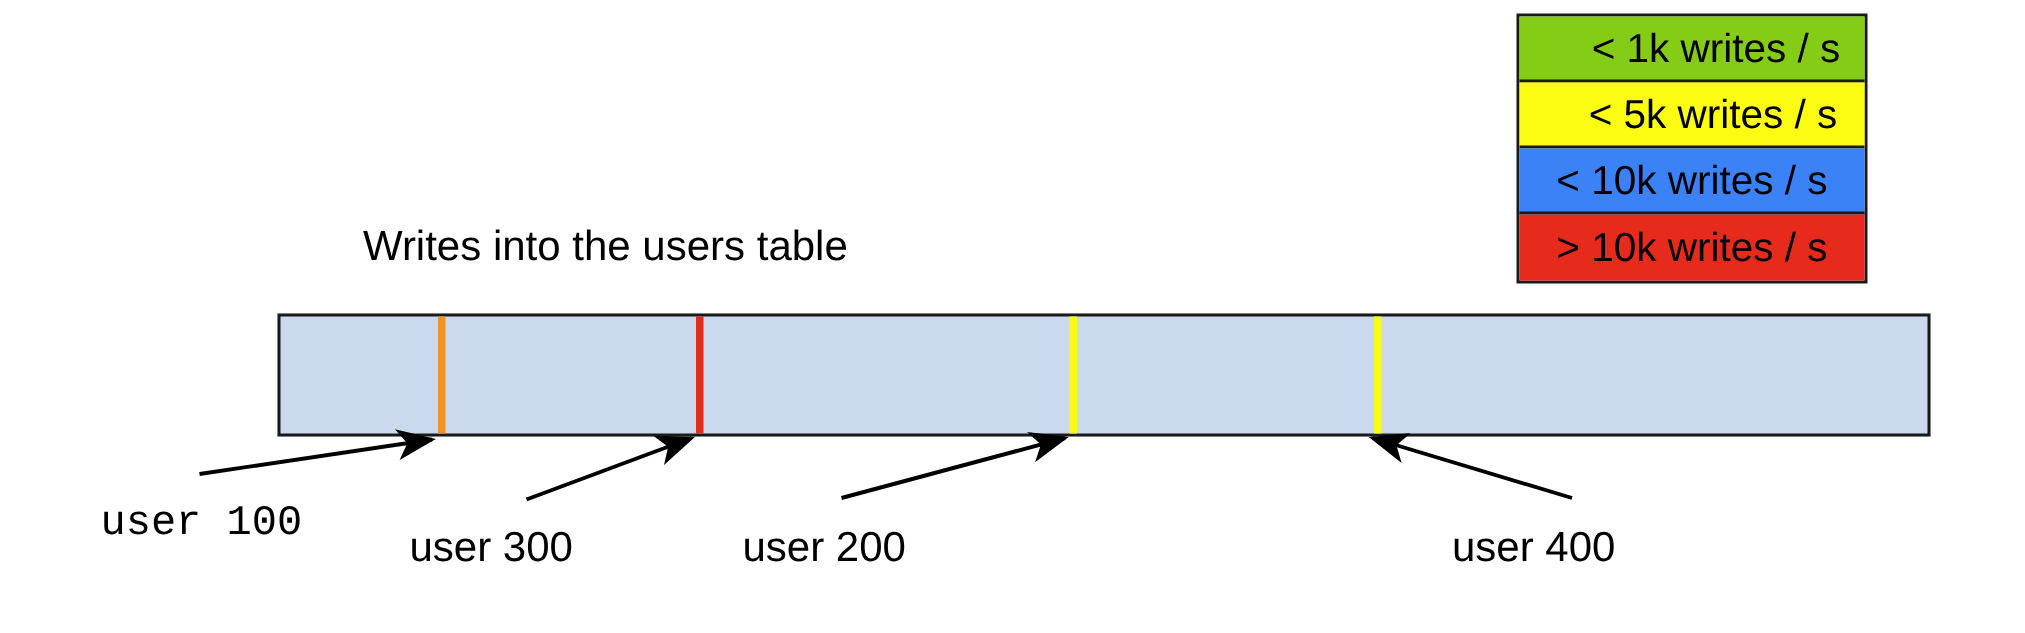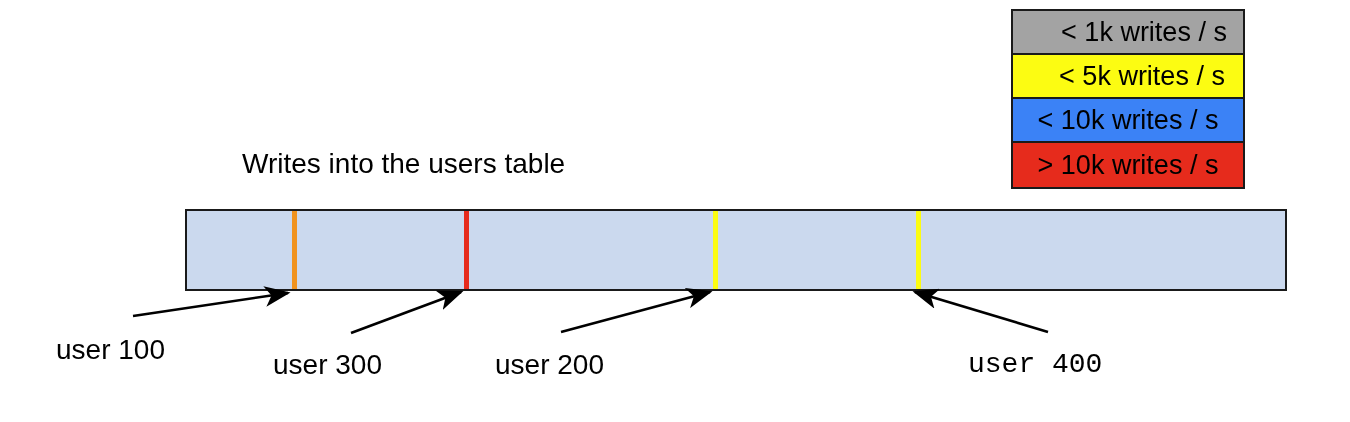--- a/index.html
+++ b/index.html
@@ -80,21 +80,21 @@
     height: 422px;
     pointer-events: none;
   }
 </style>
 </head>
 <body>
 
 <div id="canvas">
 
   <div id="legend">
-    <div class="legend-row" style="background: #a3a3a3; padding-left: 32px;">
+    <div class="legend-row" style="background: #84cc16; padding-left: 32px;">
       <span>&lt; 1k writes / s</span>
     </div>
     <div class="legend-row" style="background: rgb(252, 252, 18); padding-left: 28px;">
       <span>&lt; 5k writes / s</span>
     </div>
     <div class="legend-row" style="background: #3b82f6;">
       <span>&lt; 10k writes / s</span>
     </div>
     <div class="legend-row" style="background: rgb(230, 43, 28);">
       <span>&gt; 10k writes / s</span>
@@ -103,24 +103,24 @@
 
   <div class="caption" id="title-caption">Writes into the users table</div>
 
   <div id="bar">
     <div class="marker" style="background: rgb(240, 147, 31); left: 105px;"></div>
     <div class="marker" style="background: rgb(230, 43, 28); left: 277px;"></div>
     <div class="marker" style="background: rgb(252, 252, 18); left: 526px;"></div>
     <div class="marker" style="background: rgb(252, 252, 18); left: 729px;"></div>
   </div>
 
-  <div class="user-label" style="left: 56px; top: 336px;">user 100</div>
+  <div class="user-label" style="left: 67px; top: 336px; font-family: Liberation Mono, monospace;">user 100</div>
   <div class="user-label" style="left: 273px; top: 351px;">user 300</div>
   <div class="user-label" style="left: 495px; top: 351px;">user 200</div>
-  <div class="user-label" style="left: 968px; top: 351px; font-family: Liberation Mono, monospace;">user 400</div>
+  <div class="user-label" style="left: 968px; top: 351px;">user 400</div>
 
   <svg id="arrows" viewBox="0 0 1350 422" xmlns="http://www.w3.org/2000/svg">
     <defs>
       <marker id="ah" markerWidth="10" markerHeight="8" refX="9" refY="4" orient="auto" markerUnits="strokeWidth">
         <path d="M0,0 L10,4 L0,8 L2.6,4 z" fill="#000000"></path>
       </marker>
     </defs>
     <g id="arrow-group" stroke="#000000" stroke-width="2.6" fill="none">
         <line x1="133" y1="316" x2="288" y2="293" marker-end="url(#ah)"></line>
         <line x1="351" y1="333" x2="461" y2="292" marker-end="url(#ah)"></line>

